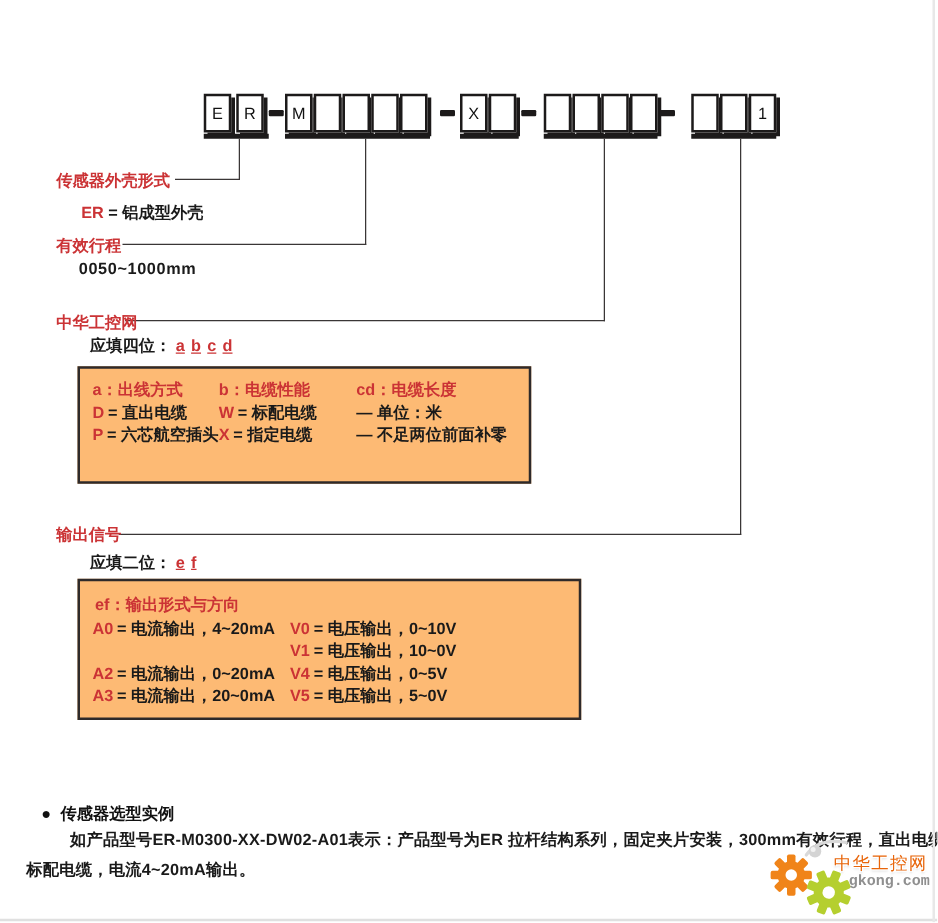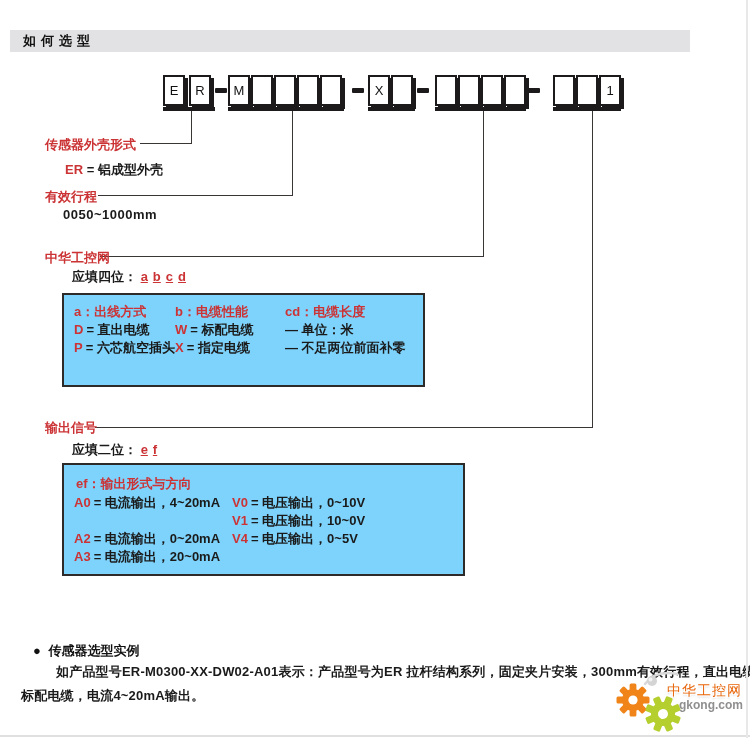--- a/index.html
+++ b/index.html
@@ -27,48 +27,45 @@
   }
   .dash{position:absolute;top:88px;width:12px;height:5px;background:var(--line-black);border-radius:1px;}
   .uline{position:absolute;top:107px;height:4px;background:var(--line-black);}
   .conn{position:absolute;border-right:1.5px solid #3a3636;border-bottom:1.5px solid #3a3636;}
   
   .red-label{position:absolute;color:var(--accent-red);font-weight:bold;font-size:13px;white-space:nowrap;}
   .sub{position:absolute;font-size:13px;font-weight:600;color:#1a1a1a;white-space:nowrap;}
   .code-red{color:var(--accent-red);font-weight:bold;}
   .fill-code{color:var(--accent-red);font-weight:bold;text-decoration:underline;margin-right:5px;font-size:13px;}
   
-  .tbox{position:absolute;box-sizing:border-box;border:2px solid #2e2a2a;background:#7dd3fc;text-align:right;}
+  .tbox{position:absolute;box-sizing:border-box;border:2px solid #2e2a2a;background:#fdba74;text-align:right;}
   .t-cell{position:absolute;font-size:13px;font-weight:600;white-space:nowrap;color:#1a1a1a;}
   .t-cell .cell-code{color:var(--accent-red);font-weight:bold;margin-right:3px;}
   .t-head{position:absolute;font-size:13px;font-weight:bold;color:var(--accent-red);white-space:nowrap;}
   
   .ex-head{position:absolute;font-size:13px;font-weight:bold;color:#111;white-space:nowrap;}
   .ex-line{position:absolute;font-size:13px;font-weight:600;color:#1a1a1a;white-space:nowrap;letter-spacing:0.2px;}
   
   .wm{position:absolute;left:605px;top:664px;width:145px;height:74px;}
   .wm-name{
     position:absolute;left:62px;top:18px;font-size:14px;font-weight:normal;letter-spacing:1px;
     color:var(--watermark-text-orange);
     text-shadow:-1px -1px 0 #fff,1px -1px 0 #fff,-1px 1px 0 #fff,1px 1px 0 #fff,0 2px 2px rgba(180,180,180,.6);
     white-space:nowrap;
   }
-  .wm-url{position:absolute;left:74px;top:34px;font-size:12px;font-weight:bold;color:var(--watermark-url-gray);white-space:nowrap;}
+  .wm-url{position:absolute;left:74px;top:34px;font-size:12px;font-weight:bold;color:var(--watermark-url-gray);white-space:nowrap;font-family:Liberation Mono, monospace;}
   
   .edge-b{position:absolute;left:0;top:735px;width:750px;height:2px;background:#e0e0e0;}
   .edge-r{position:absolute;left:746px;top:0;width:2px;height:738px;background:#e8e8e8;}
 </style>
 </head>
 <body>
 
 <div class="canvas">
 
-  <div class="hbar">
-    <div class="hbar-title">如何选型</div>
-  </div>
 
   <div class="mbox" style="left:163px">E</div>
   <div class="mbox" style="left:189px">R</div>
   <div class="dash" style="left:215px"></div>
 
   <div class="mbox" style="left:228px">M</div>
   <div class="mbox" style="left:251px"></div>
   <div class="mbox" style="left:274px"></div>
   <div class="mbox" style="left:297px"></div>
   <div class="mbox" style="left:320px"></div>
@@ -155,20 +152,23 @@
       <span class="cell-code">V1</span><span>= 电压输出，10~0V</span>
     </div>
     <div class="t-cell" style="left:10px;top:65px">
       <span class="cell-code">A2</span><span>= 电流输出，0~20mA</span>
     </div>
     <div class="t-cell" style="left:168px;top:65px">
       <span class="cell-code">V4</span><span>= 电压输出，0~5V</span>
     </div>
     <div class="t-cell" style="left:10px;top:83px">
       <span class="cell-code">A3</span><span>= 电流输出，20~0mA</span>
+    </div>
+    <div class="t-cell" style="left:168px;top:83px">
+      <span class="cell-code">V5</span><span>= 电压输出，5~0V</span>
     </div>
   </div>
 
   <div class="ex-head" style="left:33px;top:642px">
     <span>●</span>
     <span style="margin-left:4px">传感器选型实例</span>
   </div>
   <div class="ex-line" style="left:56px;top:663px">如产品型号ER-M0300-XX-DW02-A01表示：产品型号为ER 拉杆结构系列，固定夹片安装，300mm有效行程，直出电缆，2米</div>
   <div class="ex-line" style="left:21px;top:687px">标配电缆，电流4~20mA输出。</div>
 

